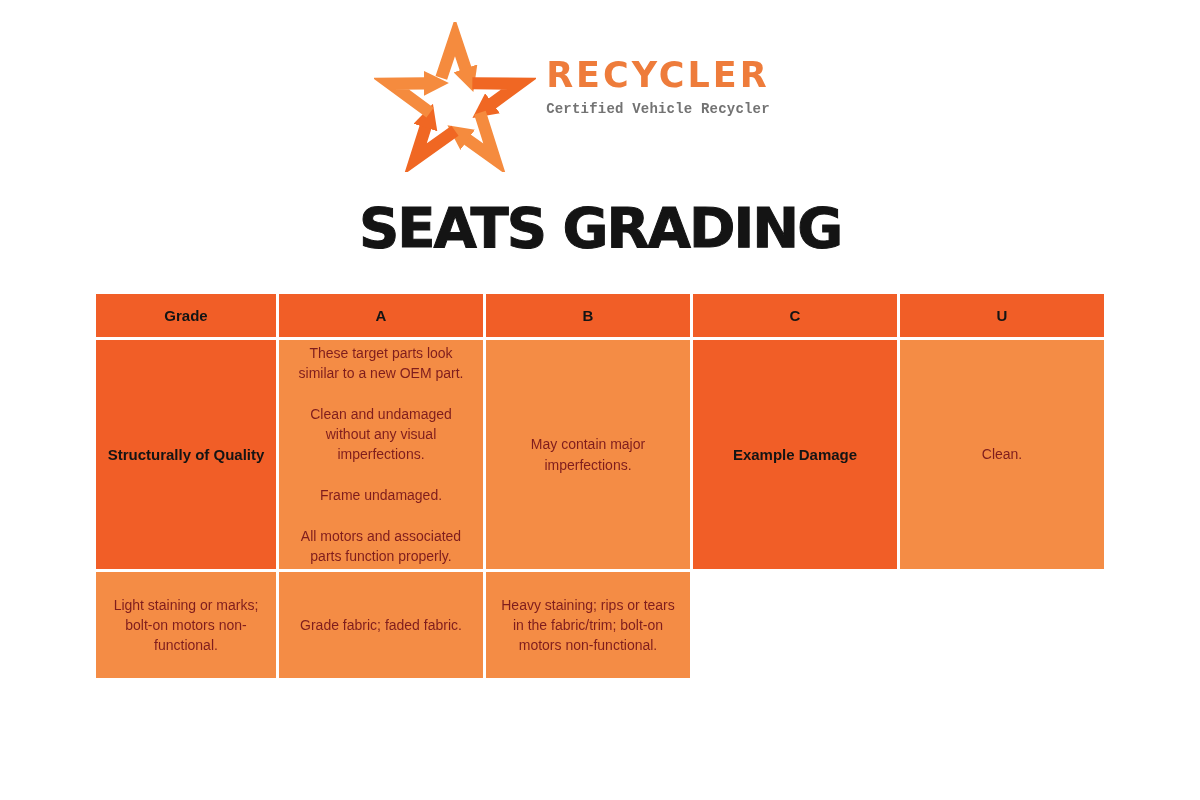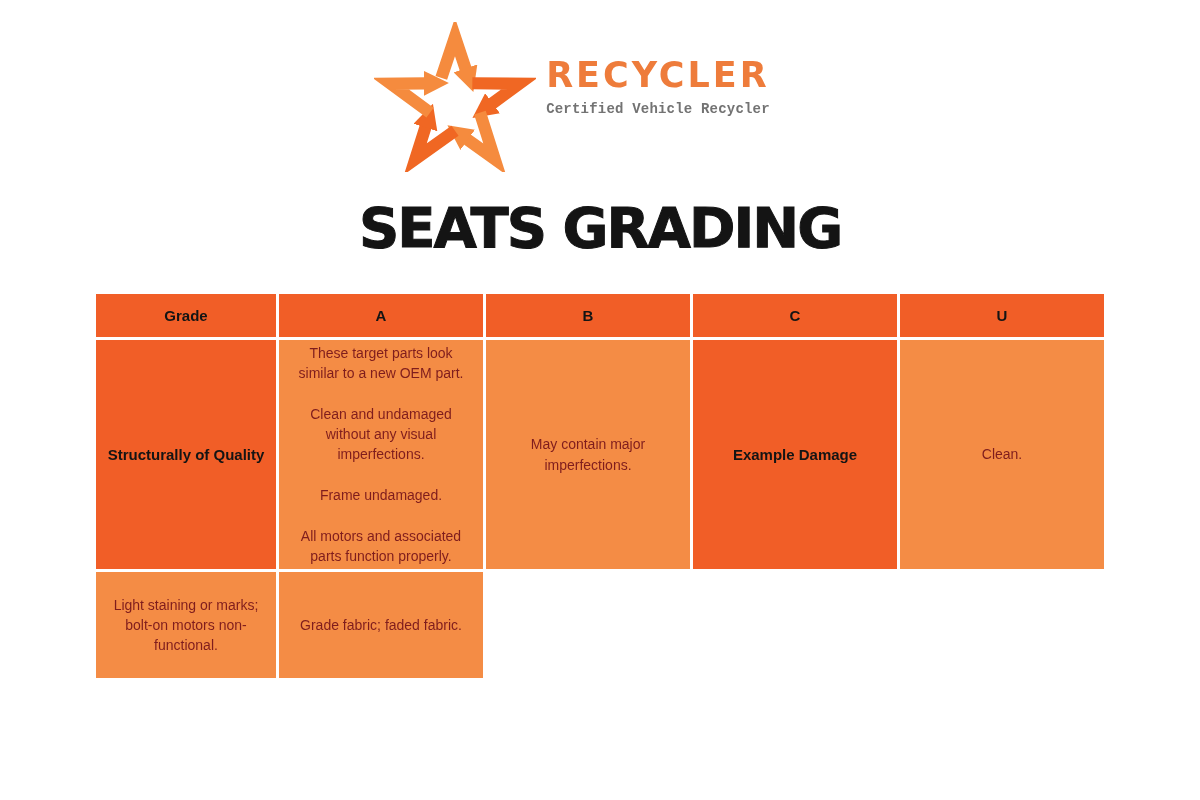--- a/index.html
+++ b/index.html
@@ -129,13 +129,14 @@
 
 Frame undamaged.
 
 All motors and associated parts function properly.</div>
   <div class="cell data">May contain major imperfections.</div>
 
   <div class="cell rowlabel">Example Damage</div>
   <div class="cell data">Clean.</div>
   <div class="cell data">Light staining or marks; bolt-on motors non-functional.</div>
   <div class="cell data">Grade fabric; faded fabric.</div>
+  <div class="cell data">Heavy staining; rips or tears in the fabric/trim; bolt-on motors non-functional.</div>
 </div>
 
 </body></html>

